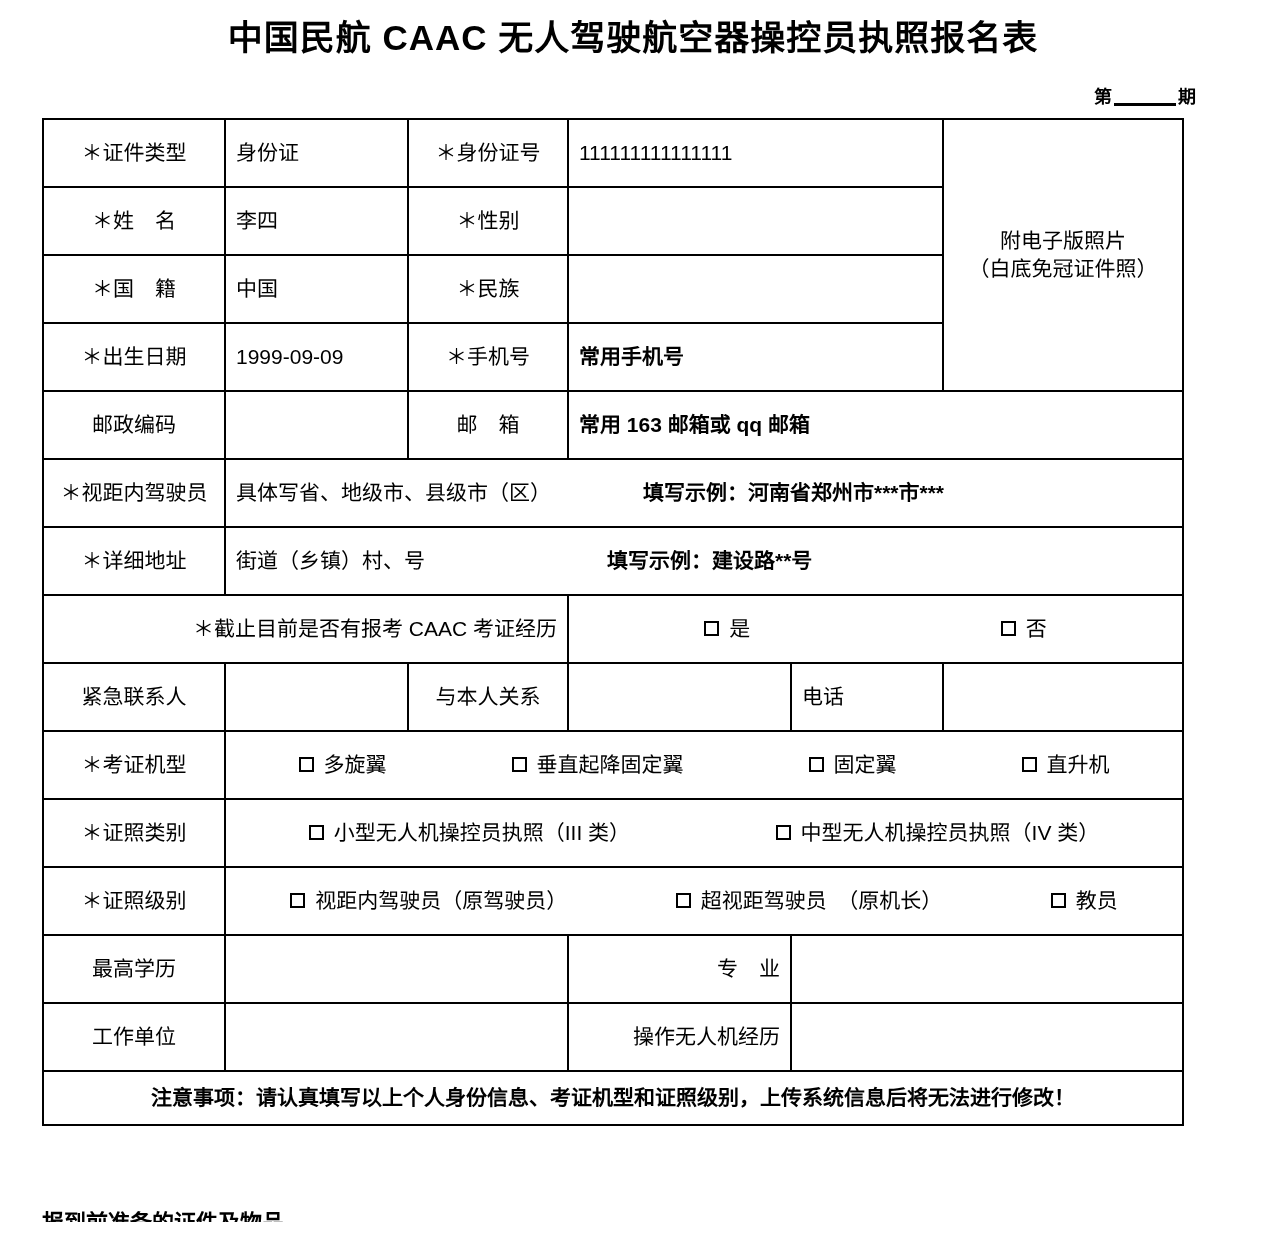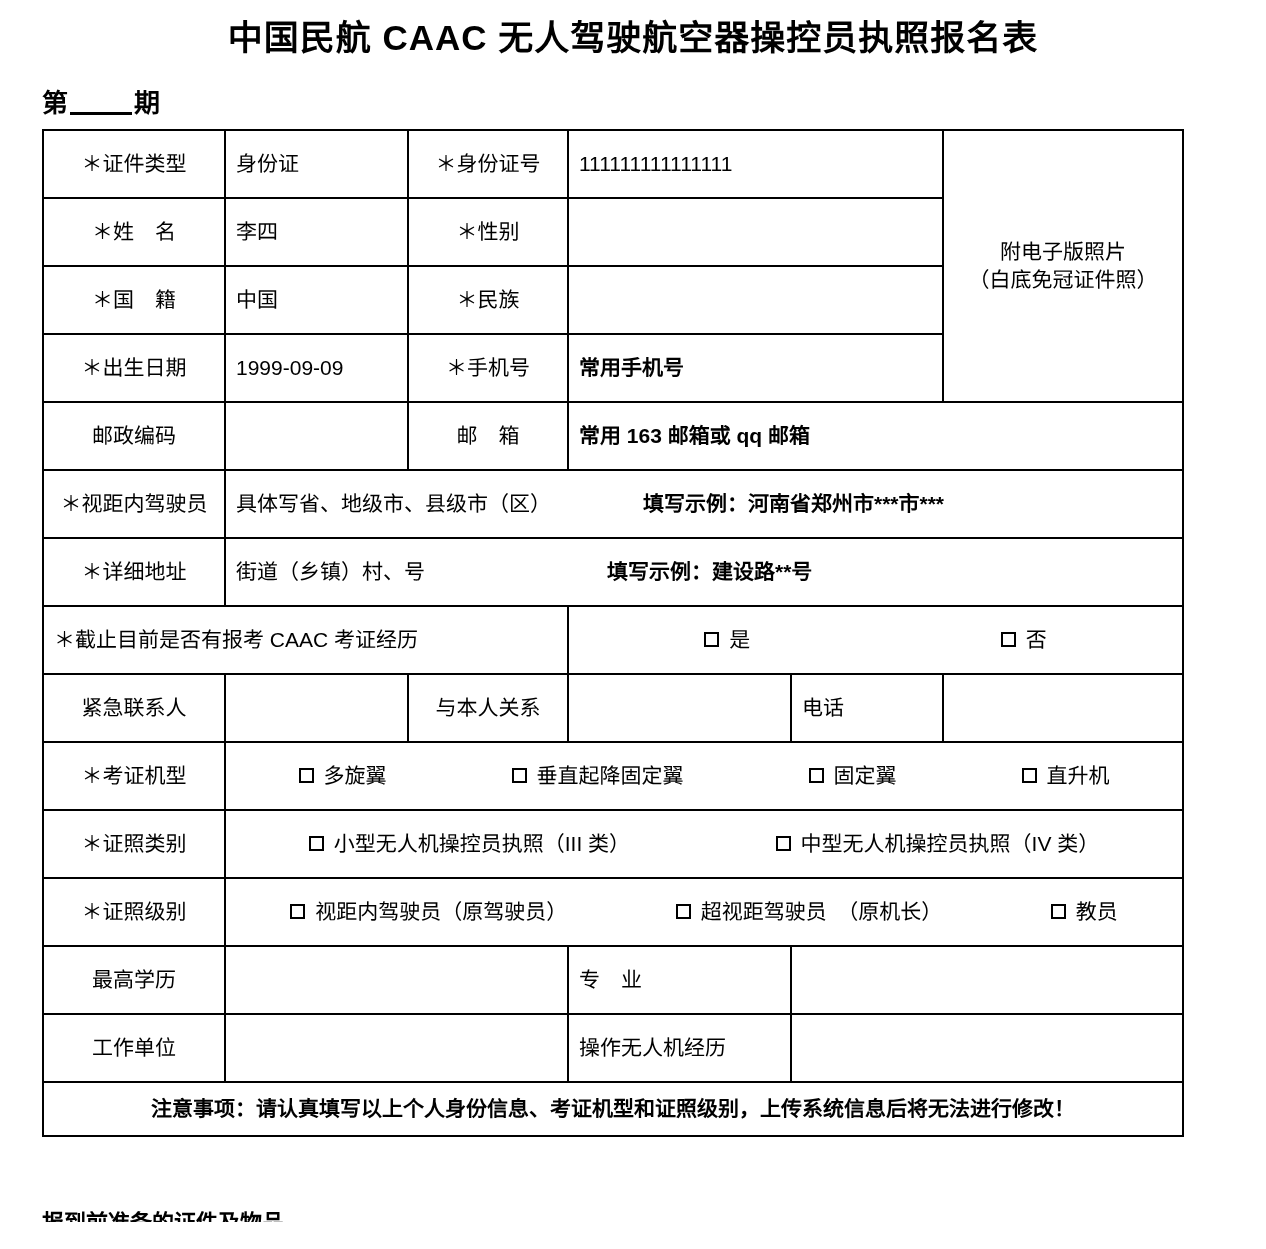--- a/index.html
+++ b/index.html
@@ -33,22 +33,23 @@
     line-height: 1.25;
     white-space: nowrap;
   }
 
   
   .header-line {
     display: flex;
     align-items: flex-end;
     justify-content: space-between;
     margin: 22px 70px 10px 42px;
-    font-size: 26px;
+    font-size: 18px;
     font-weight: bold;
+    flex-direction: column;
   }
   .period {
     white-space: nowrap;
   }
   .period .blank-underline {
     display: inline-block;
     width: 62px;
     border-bottom: 3px solid #000;
     margin: 0 2px;
     vertical-align: -3px;
@@ -88,21 +89,21 @@
     text-align: left;
     padding-left: 14px;
     white-space: nowrap;
     border-radius: 23px;
   }
   .val {
     text-align: left;
     padding-left: 14px;
   }
   .val-bold { font-weight: bold; margin-left: 36px; }
-  .center { text-align: left; }
+  .center { text-align: right; }
 
   .photo-cell {
     text-align: center;
     line-height: 2.6;
     font-size: 21px;
   }
 
   
   .opts {
     display: flex;

